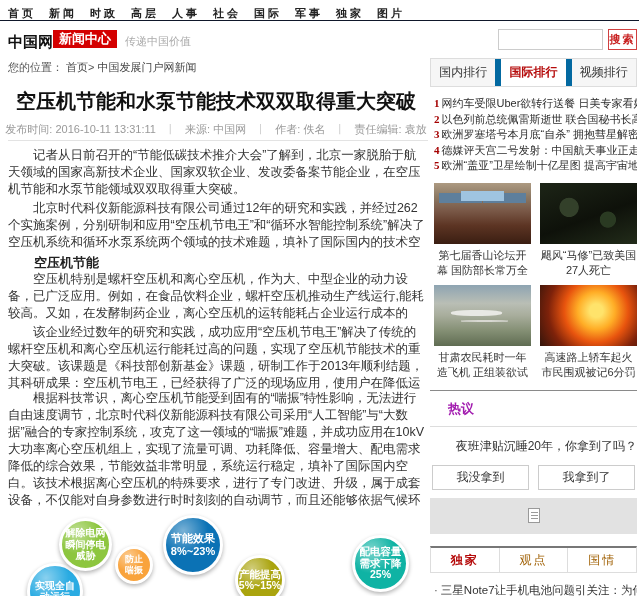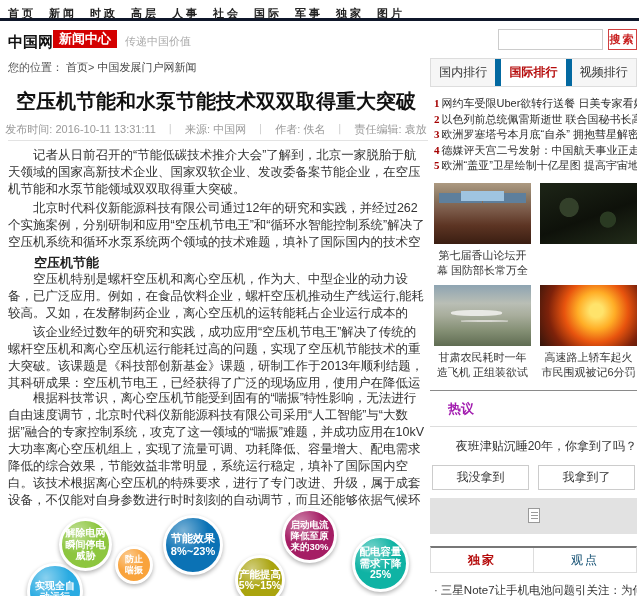--- a/index.html
+++ b/index.html
@@ -1,21 +1,21 @@
 <!DOCTYPE html>
 <html><head>
 <meta charset="utf-8">
 <style>
   * { margin:0; padding:0; box-sizing:border-box; }
   html,body { width:639px; height:596px; overflow:hidden; background:#fff;
     font-family:"Liberation Sans", sans-serif; }
 
   
   .topnav { position:absolute; left:0; top:0; width:639px; height:21px;
-    border-bottom:3px solid #0f172a; padding:3px 0 0 8px; background:#fff; }
+    border-bottom:1px solid #0f172a; padding:3px 0 0 8px; background:#fff; }
   .topnav span { display:inline-block; margin-right:13px; font-size:11px; font-weight:bold;
     color:#222; letter-spacing:3px; cursor:pointer; }
 
   
   .header { position:absolute; left:0; top:22px; width:639px; height:42px; }
   .logo-cn { position:absolute; left:8px; top:11px; font-size:15px; font-weight:bold; color:#111; }
   .logo-badge { position:absolute; left:53px; top:8px; background:#d40000; color:#fff;
     font-size:13px; font-weight:bold; padding:0 6px; }
   .slogan { position:absolute; left:125px; top:12px; font-size:11px; color:#aaa; }
   .search-input { position:absolute; left:498px; top:7px; width:105px; height:21px;
@@ -105,21 +105,21 @@
     color:#333; cursor:pointer; font-family:"Liberation Sans", sans-serif; }
   .hot-gray { margin-top:8px; height:36px; background:#e2e2e2; display:flex;
     align-items:center; justify-content:center; }
   .doc-icon { width:12px; height:15px; background:#fdfdfd; border:1px solid #999;
     position:relative; cursor:pointer; }
   .doc-icon::after { content:""; position:absolute; left:2px; top:3px; width:7px; height:1px;
     background:#999; box-shadow:0 3px 0 #999, 0 6px 0 #999; }
 
   .tabs2 { display:flex; border:1px solid #ddd; border-top:2px solid #777; height:27px;
     margin-top:12px; }
-  .tabs2 .tab { flex:1; text-align:center; font-size:12px; line-height:25px; color:#0c4a6e;
+  .tabs2 .tab { flex:1; text-align:center; font-size:12px; line-height:25px; color:#a16207;
     border-right:1px solid #ddd; letter-spacing:2px; cursor:pointer; background:#fff; }
   .tabs2 .tab:last-child { border-right:none; }
   .tabs2 .tab.active { color:#b50b0b; font-weight:bold; }
 
   .xlist { margin:8px 0 0 4px; }
   .xlist .xitem { font-size:11.5px; color:#333; line-height:18px; white-space:nowrap;
     overflow:hidden; cursor:pointer; }
   .xlist .dot { margin-right:3px; color:#555; }
 </style>
 </head>
@@ -171,23 +171,20 @@
     </div>
   <div class="bubble bb3" style="background-color: rgb(249, 163, 60);">
       <span>防止喘振</span>
     </div>
   <div class="bubble bb4" style="background-color: rgb(11, 114, 181);">
       <span>节能效果 8%~23%</span>
     </div>
   <div class="bubble bb5" style="background-color: rgb(170, 164, 14);">
       <span>产能提高 5%~15%</span>
     </div>
-  <div class="bubble bb6" style="background-color: rgb(165, 29, 100);">
-      <span>启动电流降低至原来的30%</span>
-    </div>
   <div class="bubble bb7" style="background-color: rgb(15, 179, 164);">
       <span>配电容量需求下降25%</span>
     </div>
 </div>
 
 <div class="sidebar">
 
   <div class="ranktabs">
     <div class="tab">国内排行</div>
     <div class="tab active">国际排行</div>
@@ -202,20 +199,21 @@
     <div class="ritem"><span class="rnum">5</span><span>欧洲“盖亚”卫星绘制十亿星图 提高宇宙地图“分辨</span></div>
   </div>
 
   <div class="photogrid">
     <div class="pcell">
       <div class="pimg img-forum"></div>
       <div class="pcap">第七届香山论坛开幕 国防部长常万全发表演讲</div>
     </div>
     <div class="pcell">
       <div class="pimg img-hurricane"></div>
+      <div class="pcap">飓风“马修”已致美国27人死亡</div>
     </div>
     <div class="pcell">
       <div class="pimg img-plane"></div>
       <div class="pcap">甘肃农民耗时一年造飞机 正组装欲试飞</div>
     </div>
     <div class="pcell">
       <div class="pimg img-fire"></div>
       <div class="pcap">高速路上轿车起火 市民围观被记6分罚款200</div>
     </div>
   </div>
@@ -228,20 +226,21 @@
       <button class="hot-btn">我拿到了</button>
     </div>
     <div class="hot-gray">
       <div class="doc-icon"></div>
     </div>
   </div>
 
   <div class="tabs2">
     <div class="tab active">独家</div>
     <div class="tab">观点</div>
+    <div class="tab">国情</div>
   </div>
 
   <div class="xlist">
     <div class="xitem"><span class="dot">·</span><span>三星Note7让手机电池问题引关注：为何会爆炸</span></div>
 
   </div>
 
 </div>
 
 </body></html>

